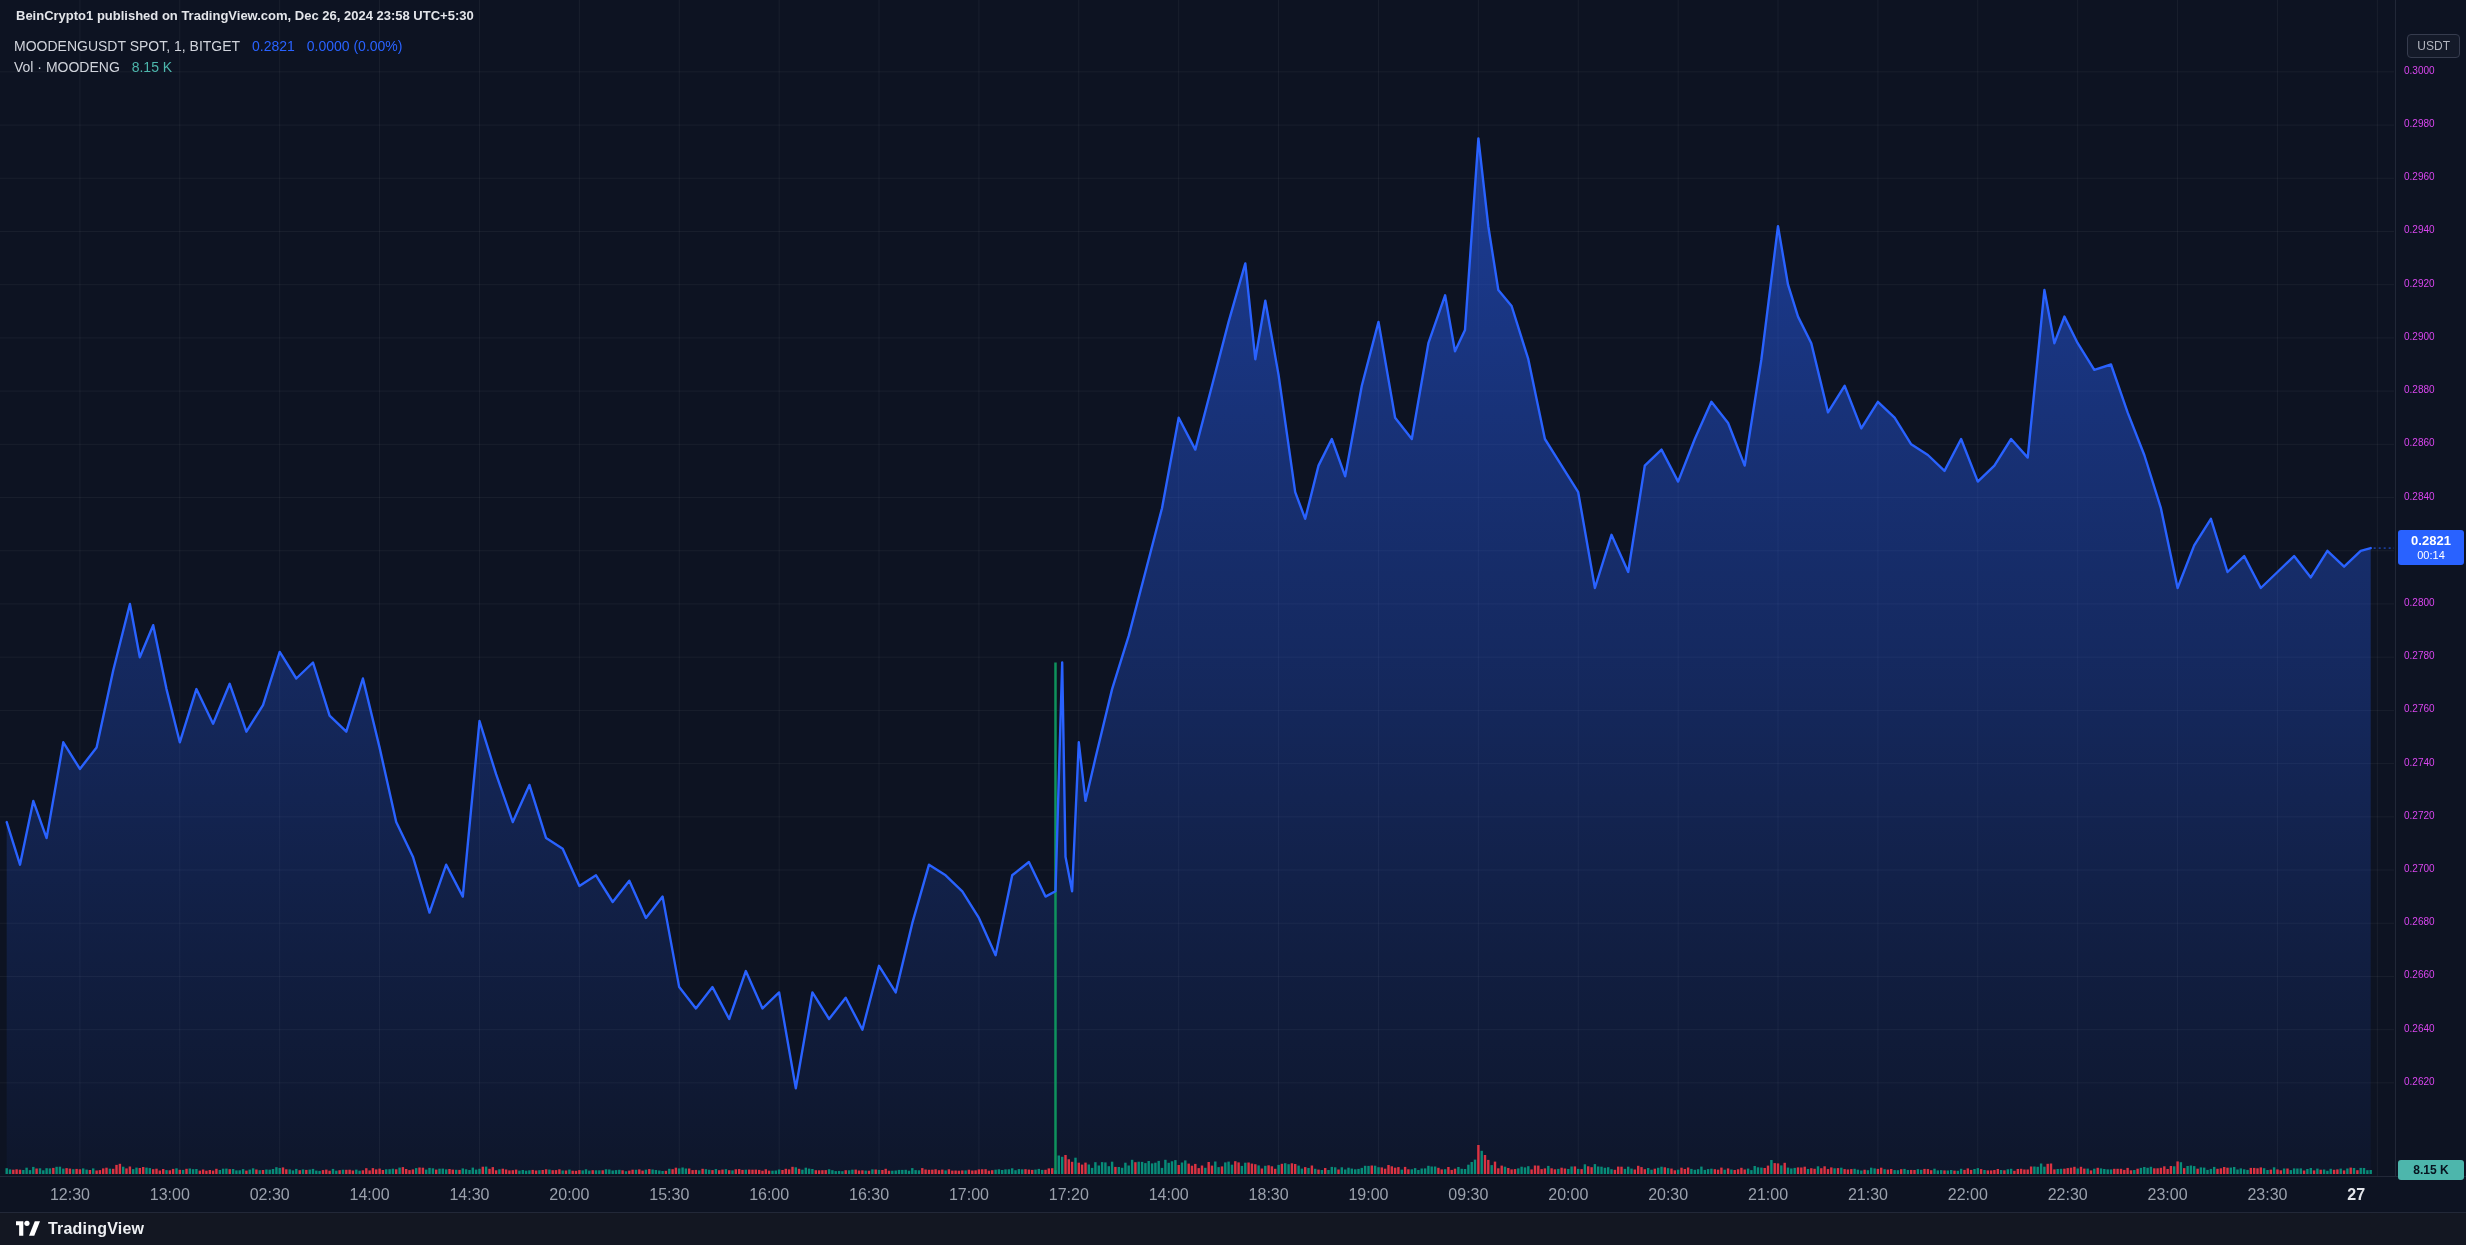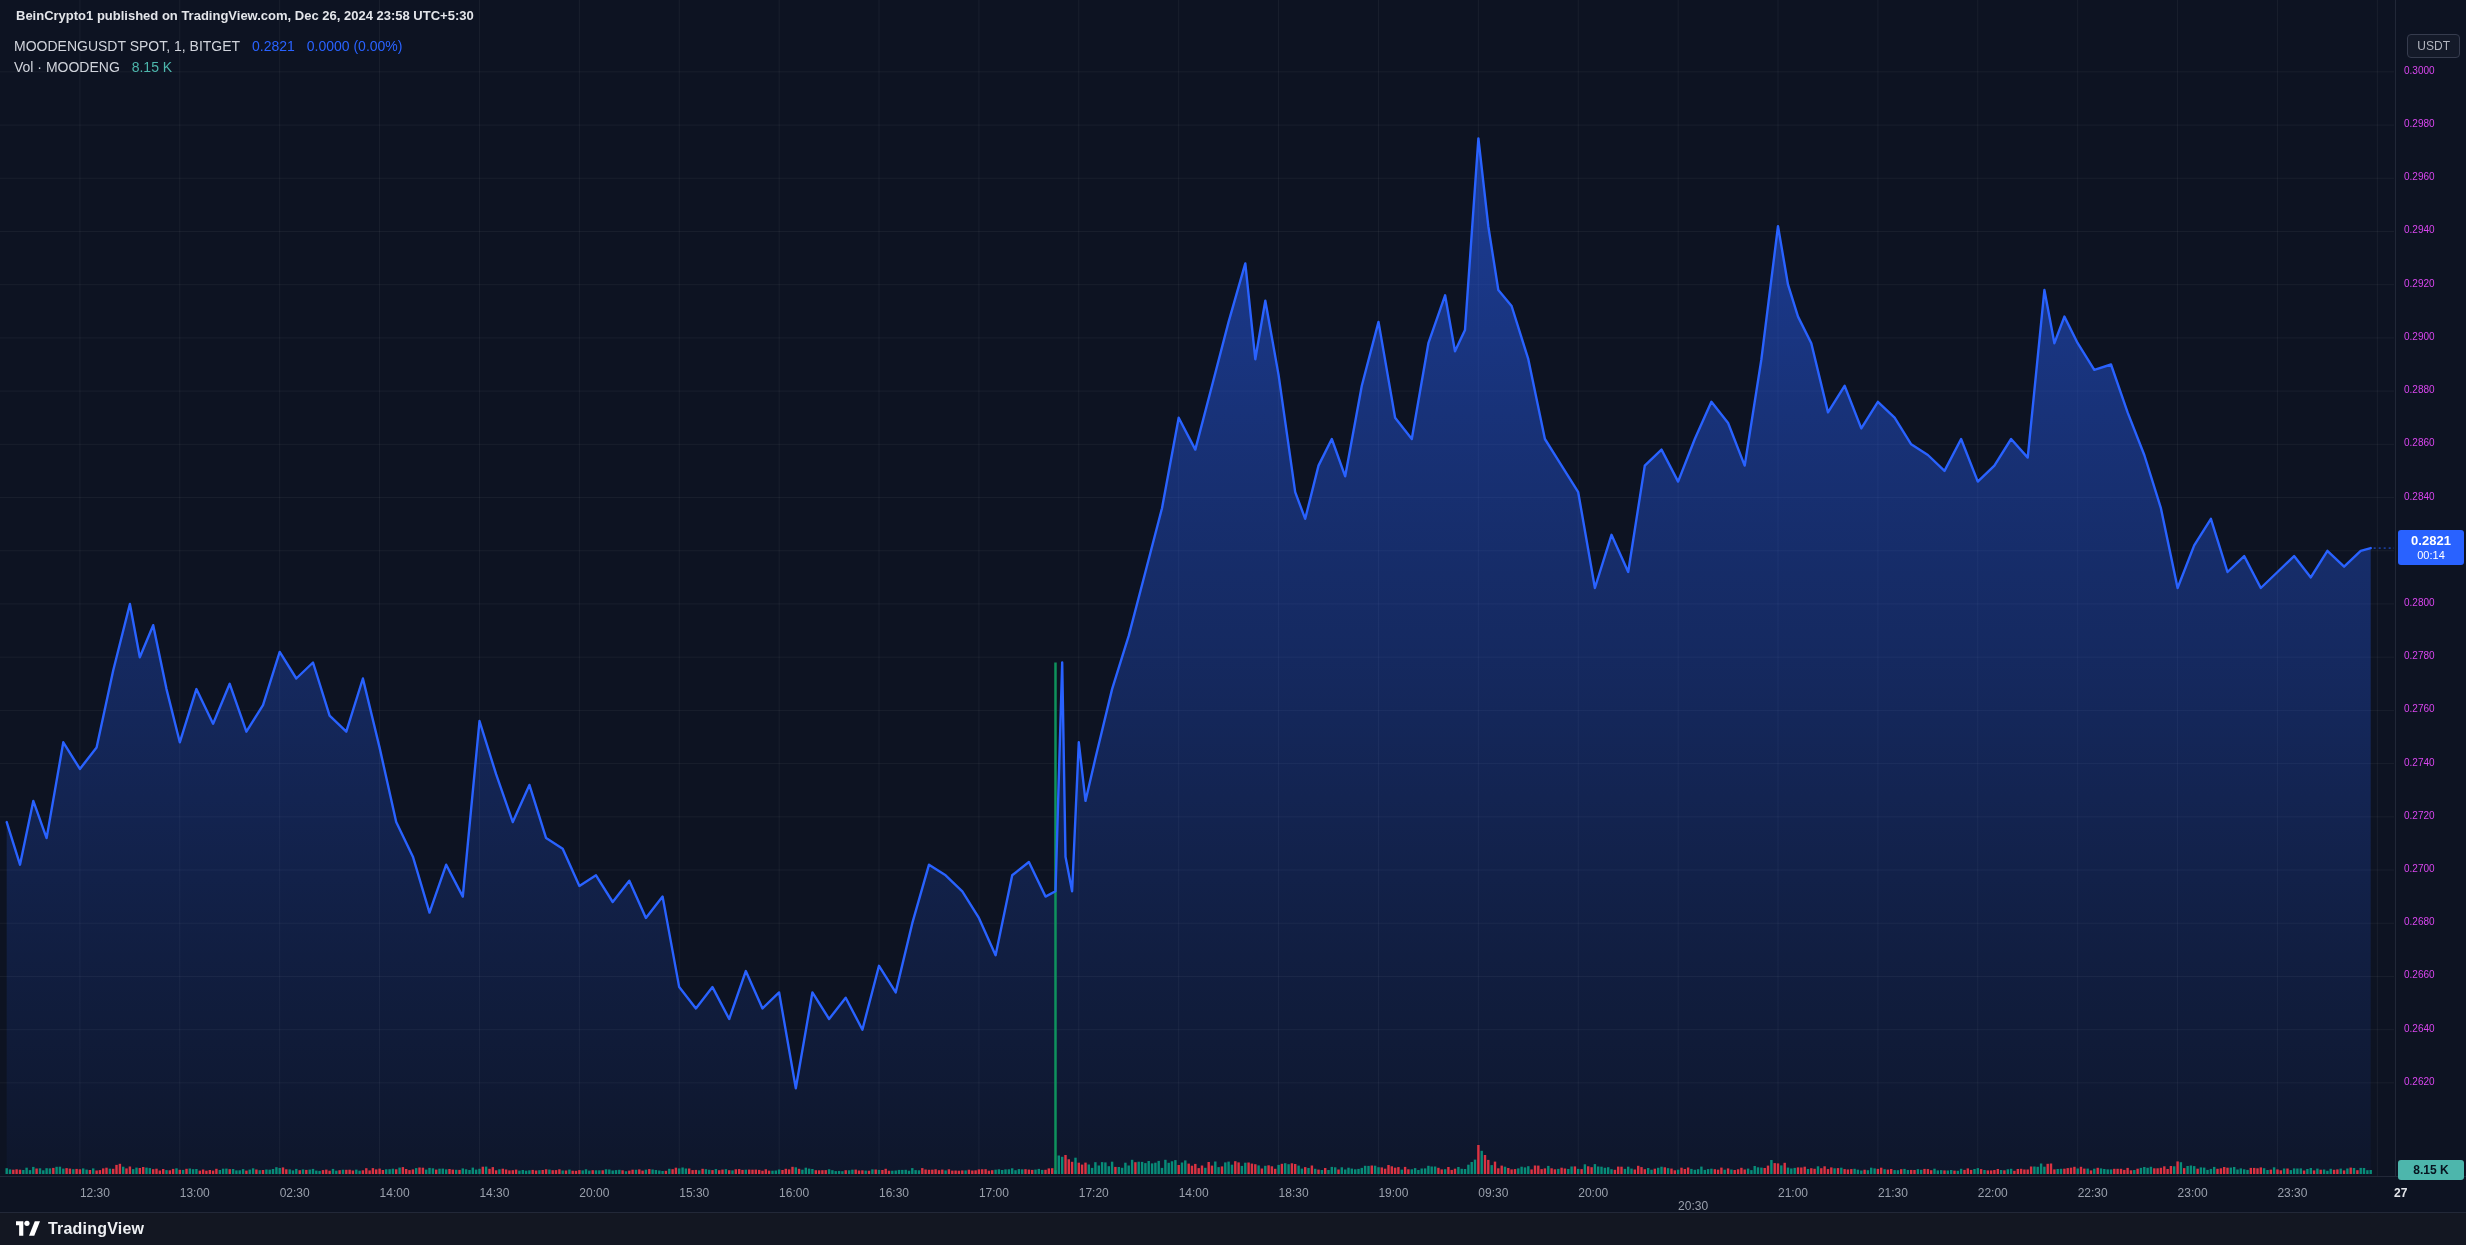--- a/index.html
+++ b/index.html
@@ -17,21 +17,21 @@
   .currency-chip{position:absolute;top:34px;right:7px;padding:4px 9px;border:1px solid #363c4e;border-radius:4px;
                  font-size:12px;color:#b2b5be;cursor:pointer;background:#141a29;}
   .price-tick{position:absolute;left:8px;font-size:10px;color:#d946ef;}
   .price-badge{position:absolute;left:2px;right:3px;background:#2962ff;color:#fff;border-radius:3px;
                text-align:center;padding:3px 0 4px 0;z-index:7;}
   .price-badge .pv{font-size:13px;font-weight:bold;}
   .price-badge .countdown{font-size:11px;margin-top:1px;}
   .vol-badge{position:absolute;left:2px;right:3px;background:#4db6ac;color:#07131f;border-radius:3px;
              text-align:center;font-size:12px;font-weight:bold;padding:3px 0;z-index:7;}
   .time-scale{position:absolute;top:1176px;left:0;width:2466px;height:36px;border-top:1px solid #222838;background:#0d1322;z-index:4;cursor:ew-resize;}
-  .time-tick{position:absolute;top:9px;width:60px;margin-left:-30px;text-align:right;font-size:12px;color:#9aa0ac;}
+  .time-tick{position:absolute;top:9px;width:60px;margin-left:-30px;text-align:left;font-size:16px;color:#9aa0ac;}
   .time-tick.em{color:#e3e5ea;font-weight:bold;}
   .footer{position:absolute;top:1212px;left:0;width:2466px;height:33px;background:#131722;border-top:1px solid #222838;z-index:6;}
   .brand{position:absolute;left:16px;top:6px;display:flex;align-items:center;gap:8px;cursor:pointer;}
   .brand svg{display:block;}
   .brand span{color:#eef0f3;font-size:16px;font-weight:bold;letter-spacing:.2px;}
 </style>
 </head>
 <body>
 
 <div class="stage">
@@ -862,21 +862,21 @@
         <div class="time-tick" style="left: 679.243px;">15:30</div>
         <div class="time-tick" style="left: 779.132px;">16:00</div>
         <div class="time-tick" style="left: 879.021px;">16:30</div>
         <div class="time-tick" style="left: 978.91px;">17:00</div>
         <div class="time-tick" style="left: 1078.8px;">17:20</div>
         <div class="time-tick" style="left: 1178.69px;">14:00</div>
         <div class="time-tick" style="left: 1278.58px;">18:30</div>
         <div class="time-tick" style="left: 1378.46px;">19:00</div>
         <div class="time-tick" style="left: 1478.35px;">09:30</div>
         <div class="time-tick" style="left: 1578.24px;">20:00</div>
-        <div class="time-tick" style="left: 1678.13px; margin-top: 13px;">20:30</div>
+        <div class="time-tick" style="left: 1678.13px;">20:30</div>
         <div class="time-tick" style="left: 1778.02px;">21:00</div>
         <div class="time-tick" style="left: 1877.91px;">21:30</div>
         <div class="time-tick" style="left: 1977.8px;">22:00</div>
         <div class="time-tick" style="left: 2077.69px;">22:30</div>
         <div class="time-tick" style="left: 2177.57px;">23:00</div>
         <div class="time-tick" style="left: 2277.46px;">23:30</div>
         <div class="time-tick em" style="left: 2377.35px;">27</div>
       </div>
   </div>
 

